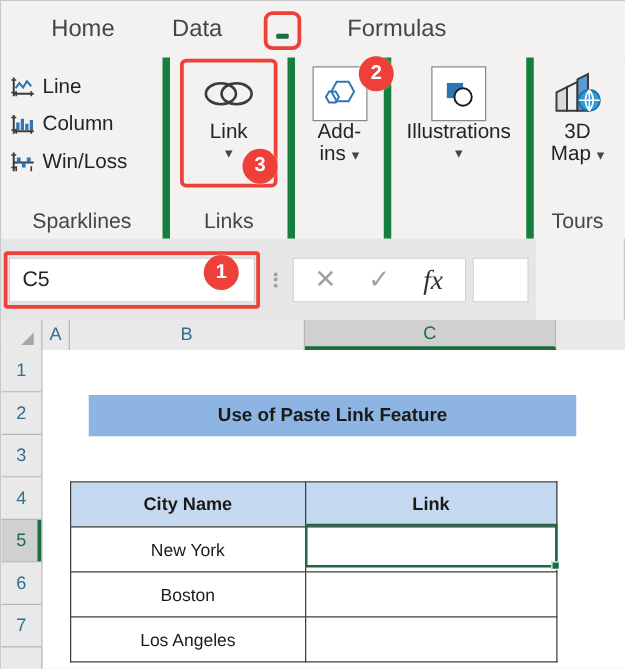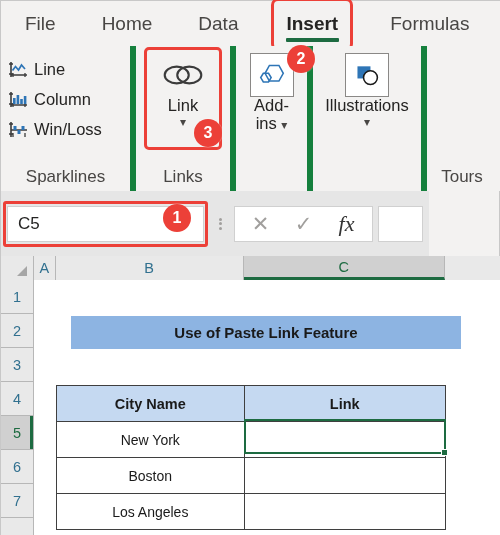--- a/index.html
+++ b/index.html
@@ -301,31 +301,27 @@
     background: #1d6b41;
     border: 1px solid #fff;
   }
 </style>
 </head>
 <body>
 
 <div id="app">
 
   <div class="tabstrip">
-    <div class="tab" style="margin-left:18px">
-      <span>File</span>
-    </div>
     <div class="tab" style="margin-left:34px">
       <span>Home</span>
     </div>
     <div class="tab" style="margin-left:34px">
       <span>Data</span>
     </div>
     <div class="tab active" style="margin-left:36px">
-      <span>Insert</span>
       <div class="tab-underline"></div>
       <div class="tab-hl-box"></div>
     </div>
     <div class="tab" style="margin-left:40px">
       <span>Formulas</span>
     </div>
   </div>
 
   <div class="marker" style="left:286px; top:44px;">
     <span>2</span>
@@ -422,20 +418,36 @@
             </svg>
           </span>
         </div>
         <div class="big-lbl">Illustrations</div>
         <div class="chev">▾</div>
       </div>
       <div class="rgroup-label"></div>
     </div>
 
     <div class="rgroup gp-tours">
+      <div class="big-btn">
+        <div class="big-ico">
+          <svg viewBox="0 0 40 34" width="42" height="36">
+            <polygon points="4,16 12,12 12,30 4,30" fill="#d9d9d9" stroke="#3b3b3b" stroke-width="1.5"></polygon>
+            <polygon points="12,12 20,8 20,30 12,30" fill="#f0f0f0" stroke="#3b3b3b" stroke-width="1.5"></polygon>
+            <polygon points="20,6 28,2 28,30 20,30" fill="#5b9bd5" stroke="#3b3b3b" stroke-width="1.5"></polygon>
+            <circle cx="29" cy="22" r="8" fill="#2e9bd6" stroke="#1a6fa8" stroke-width="1.3"></circle>
+            <path d="M21 22 H37 M29 14 V30 M29 14 q6 8 0 16 M29 14 q-6 8 0 16" stroke="#fff" stroke-width="1.2" fill="none"></path>
+          </svg>
+        </div>
+        <div class="big-lbl">
+          <span>3D</span><br>
+          <span>Map</span>
+          <span class="chev" style="display:inline">▾</span>
+        </div>
+      </div>
       <div class="rgroup-label">Tours</div>
     </div>
 
   </div>
 
   <div class="marker" style="left:193px; top:118px;">
     <span>3</span>
   </div>
 
   <div class="fbar">

